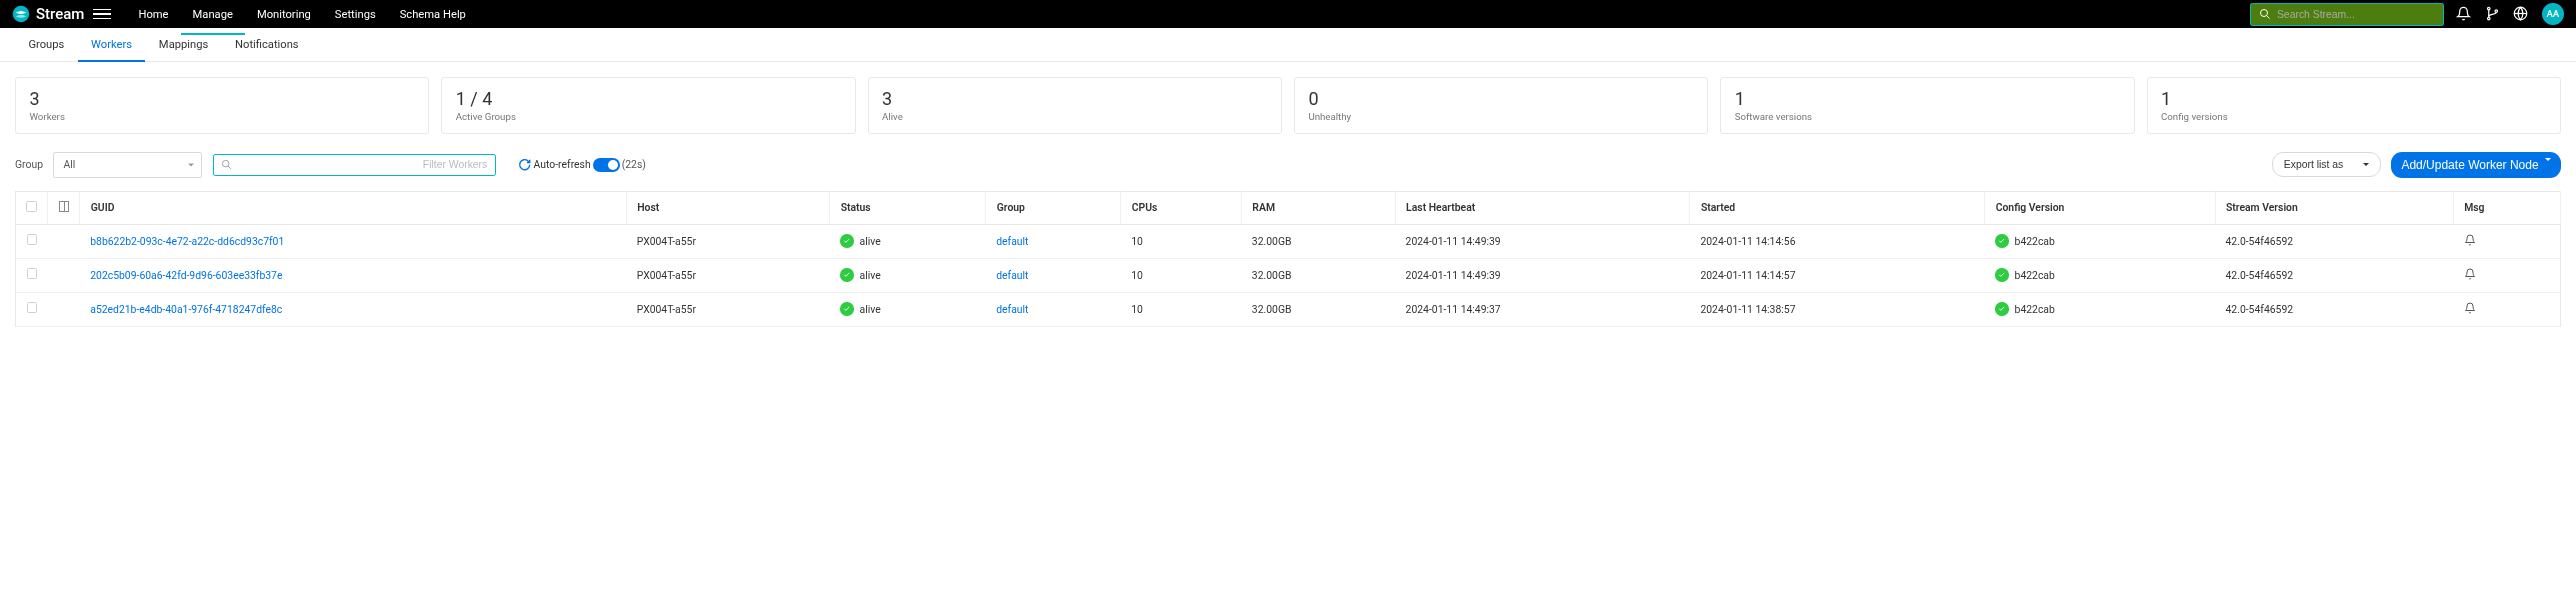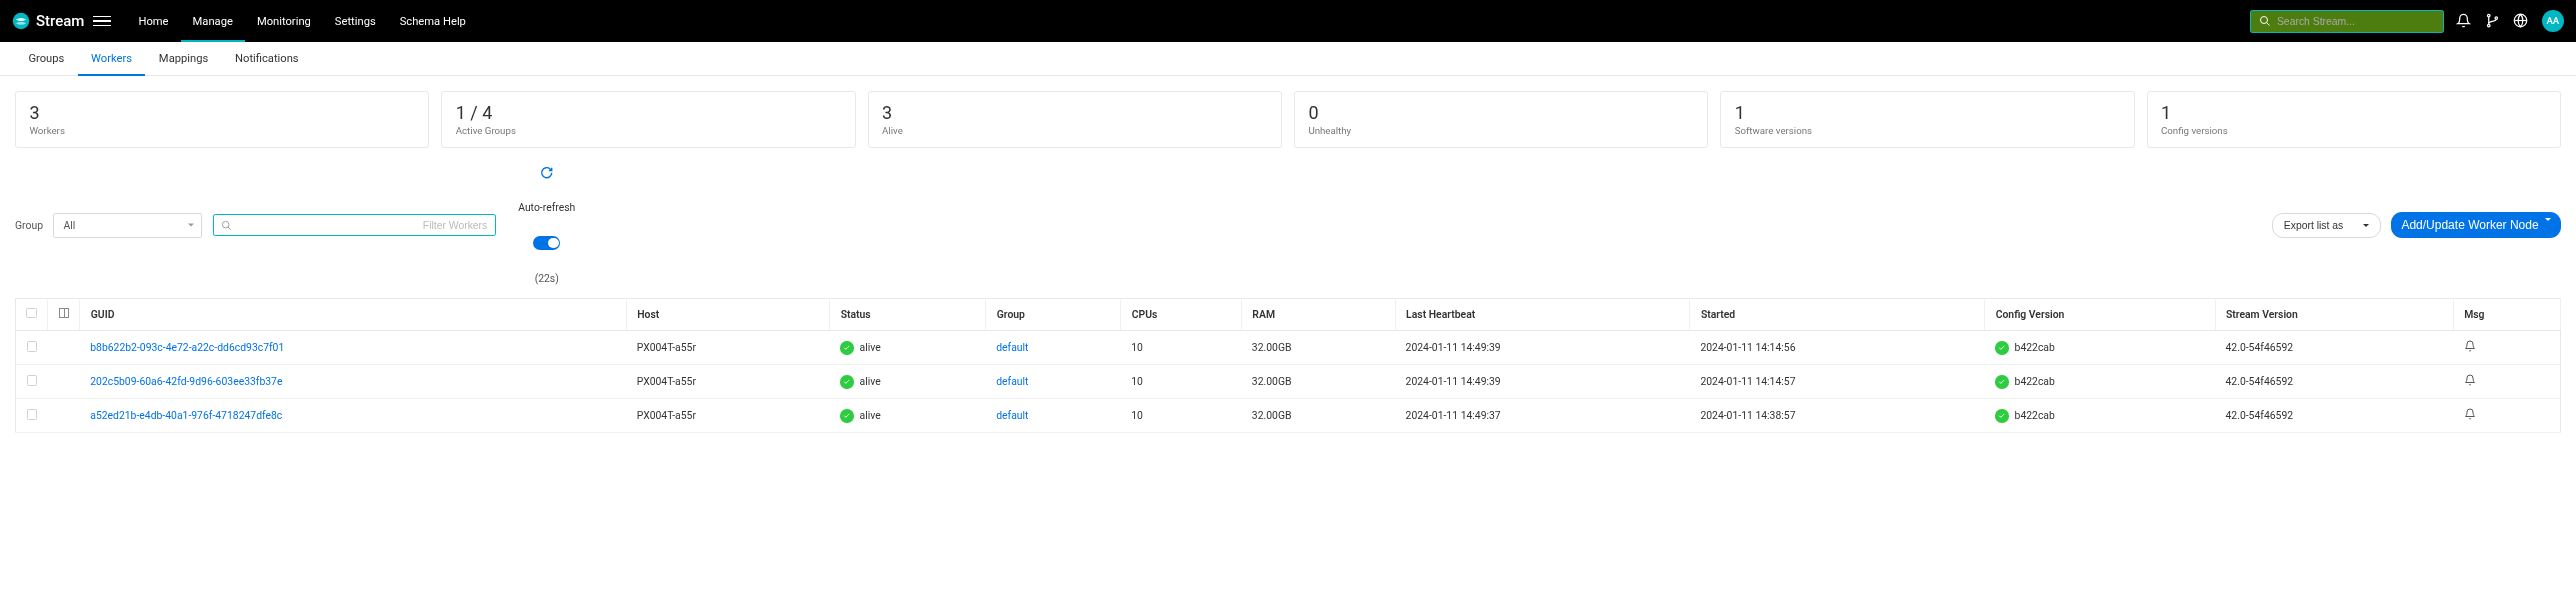--- a/index.html
+++ b/index.html
@@ -1,19 +1,19 @@
 <!DOCTYPE html>
 <html style="font-size:12px"><head>
 <meta charset="utf-8">
 <style>
 * { box-sizing: border-box; margin: 0; padding: 0; }
 body { font-family: -apple-system, BlinkMacSystemFont, "Segoe UI", Roboto, sans-serif; font-size: 10.4px; color: #333; background: #fff; }
 
 
-.topbar { background: #000; color: #fff; display: flex; align-items: center; height: 42px; padding: 0 12px; }
+.topbar { background: #000; color: #fff; display: flex; align-items: center; height: 28px; padding: 0 12px; }
 .logo-wrap { display: flex; align-items: center; gap: 6px; }
 .logo-icon { width: 18px; height: 18px; }
 .logo-text { font-size: 15px; font-weight: 500; margin-right: 9px; }
 .menu-icon { width: 18px; height: 18px; display: flex; flex-direction: column; justify-content: center; gap: 3px; margin-right: 15px; cursor: pointer; }
 .menu-icon span { display: block; height: 1.5px; background: #fff; }
 .topnav { display: flex; gap: 0; }
 .topnav-item { padding: 0 12px; height: 42px; display: flex; align-items: center; color: #fff; cursor: pointer; font-size: 11.2px; position: relative; }
 .topnav-item.active::after { content: ''; position: absolute; bottom: 0; left: 0; right: 0; height: 2.2px; background: #00b7c3; }
 .top-spacer { flex: 1; }
 .search-wrap { display: flex; align-items: center; background: #4d7c0f; border: 0.7px solid #00b7c3; border-radius: 2.2px; padding: 4.5px 7.5px; width: 194px; margin-right: 12px; }
@@ -41,21 +41,21 @@
 
 
 .toolbar { display: flex; align-items: center; gap: 10.4px; margin-bottom: 13.4px; }
 .tool-label { color: #555; font-size: 10.4px; }
 .select { border: 0.7px solid #d9d9d9; border-radius: 2.2px; padding: 5.2px 21px 5.2px 9px; min-width: 149px; background: #fff; cursor: pointer; position: relative; color: #555; }
 .select::after { content: ''; position: absolute; right: 7.5px; top: 50%; transform: translateY(-50%); border-left: 3px solid transparent; border-right: 3px solid transparent; border-top: 3.7px solid #999; }
 .filter-wrap { display: flex; align-items: center; border: 0.7px solid #00b7c3; border-radius: 2.2px; padding: 4.5px 7.5px; min-width: 283px; }
 .filter-wrap svg { width: 11.2px; height: 11.2px; color: #999; }
 .filter-input { border: none; outline: none; font-size: 10.4px; margin-left: 6px; flex: 1; text-align: right; }
 .filter-input::placeholder { color: #bbb; }
-.refresh-wrap { display: flex; align-items: center; gap: 22px; margin-left: 12px; flex-direction: column; }
+.refresh-wrap { display: flex; align-items: center; gap: 2px; margin-left: 12px; }
 .refresh-icon { width: 13.4px; height: 13.4px; color: #0073e6; }
 .toggle { width: 27px; height: 13.4px; background: #0073e6; border-radius: 7.5px; position: relative; cursor: pointer; }
 .toggle::after { content: ''; position: absolute; right: 1.5px; top: 1.5px; width: 10.4px; height: 10.4px; background: #fff; border-radius: 50%; }
 .refresh-count { color: #555; }
 .toolbar-spacer { flex: 1; }
 .btn-outline { border: 0.7px solid #d9d9d9; background: #fff; padding: 6px 10.4px; border-radius: 11px; cursor: pointer; display: flex; align-items: center; gap: 20px; font-size: 10.4px; color: #333; }
 .btn-primary { border: none; background: #0073e6; color: #fff; padding: 6px 10.4px; border-radius: 11px; cursor: pointer; display: flex; gap: 6px; font-size: 12px; }
 .caret-down { border-left: 3px solid transparent; border-right: 3px solid transparent; border-top: 3.7px solid currentColor; }
 
 

